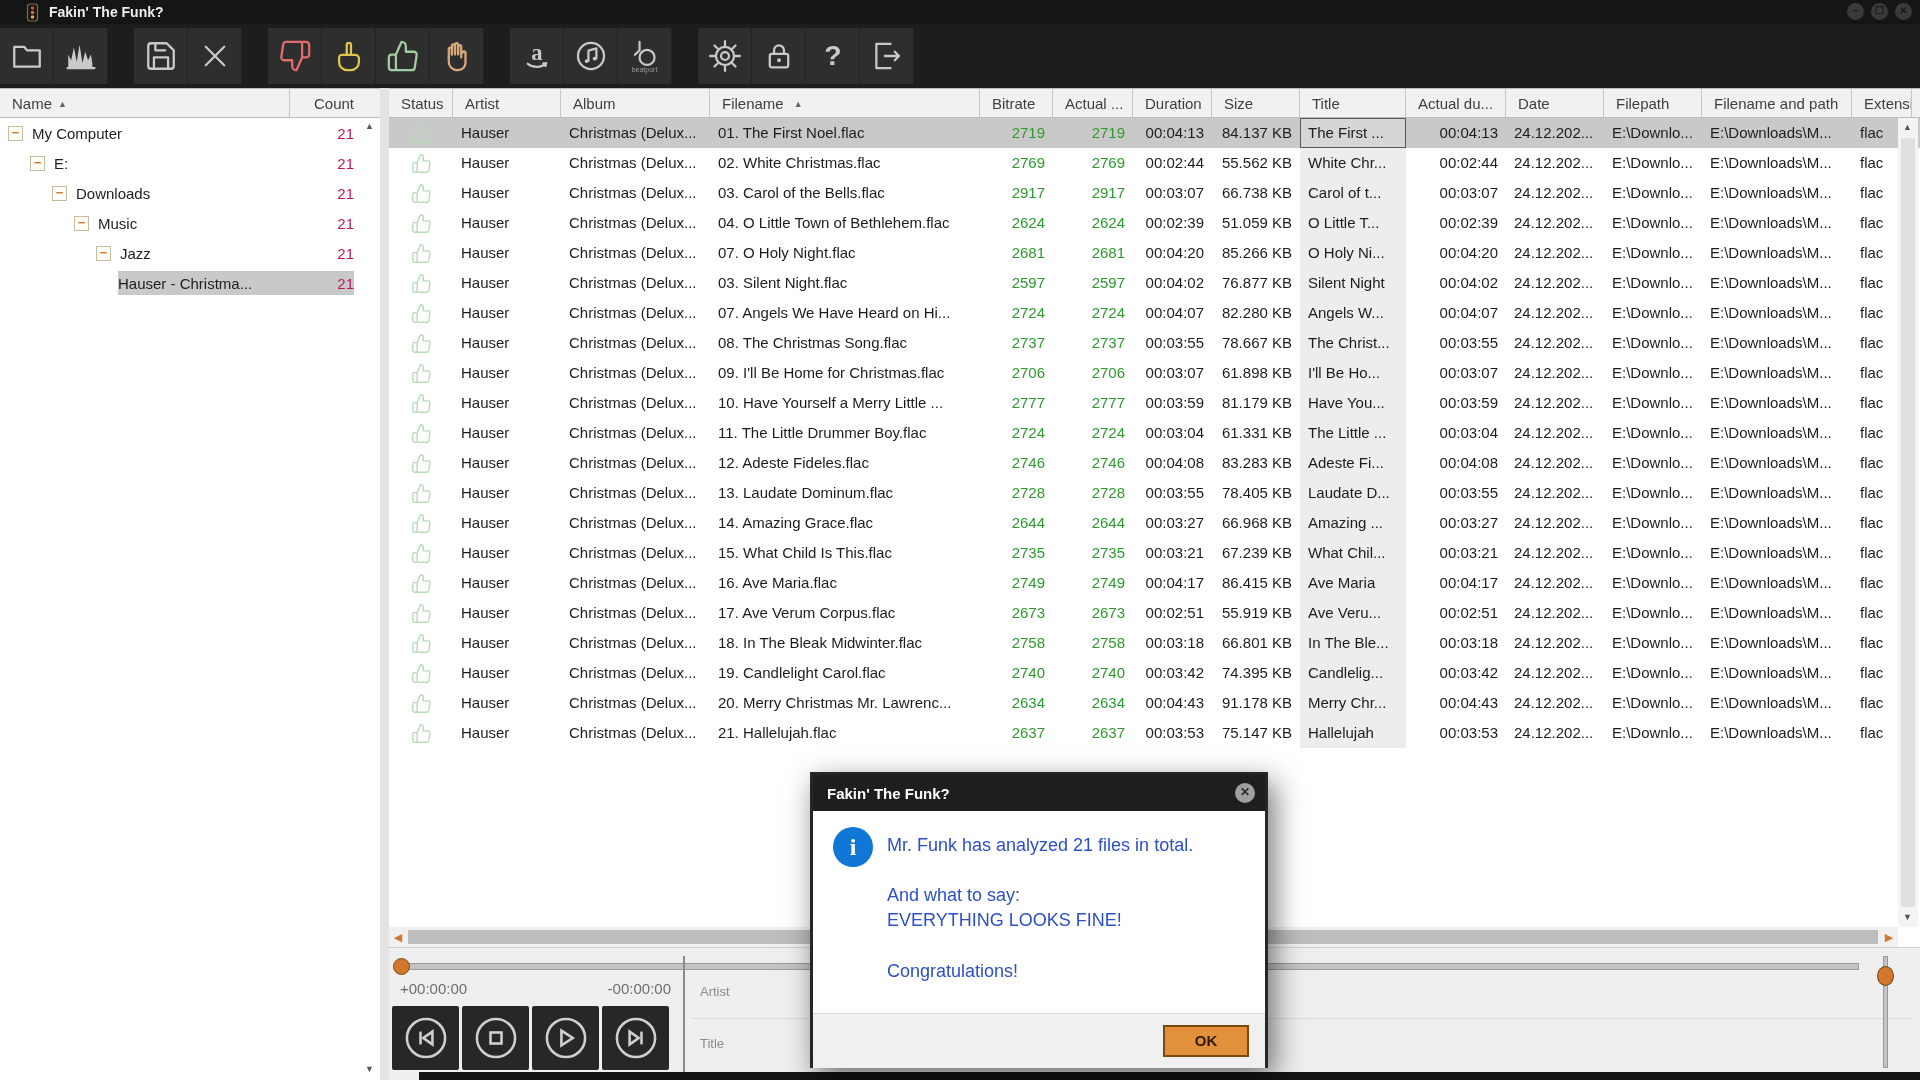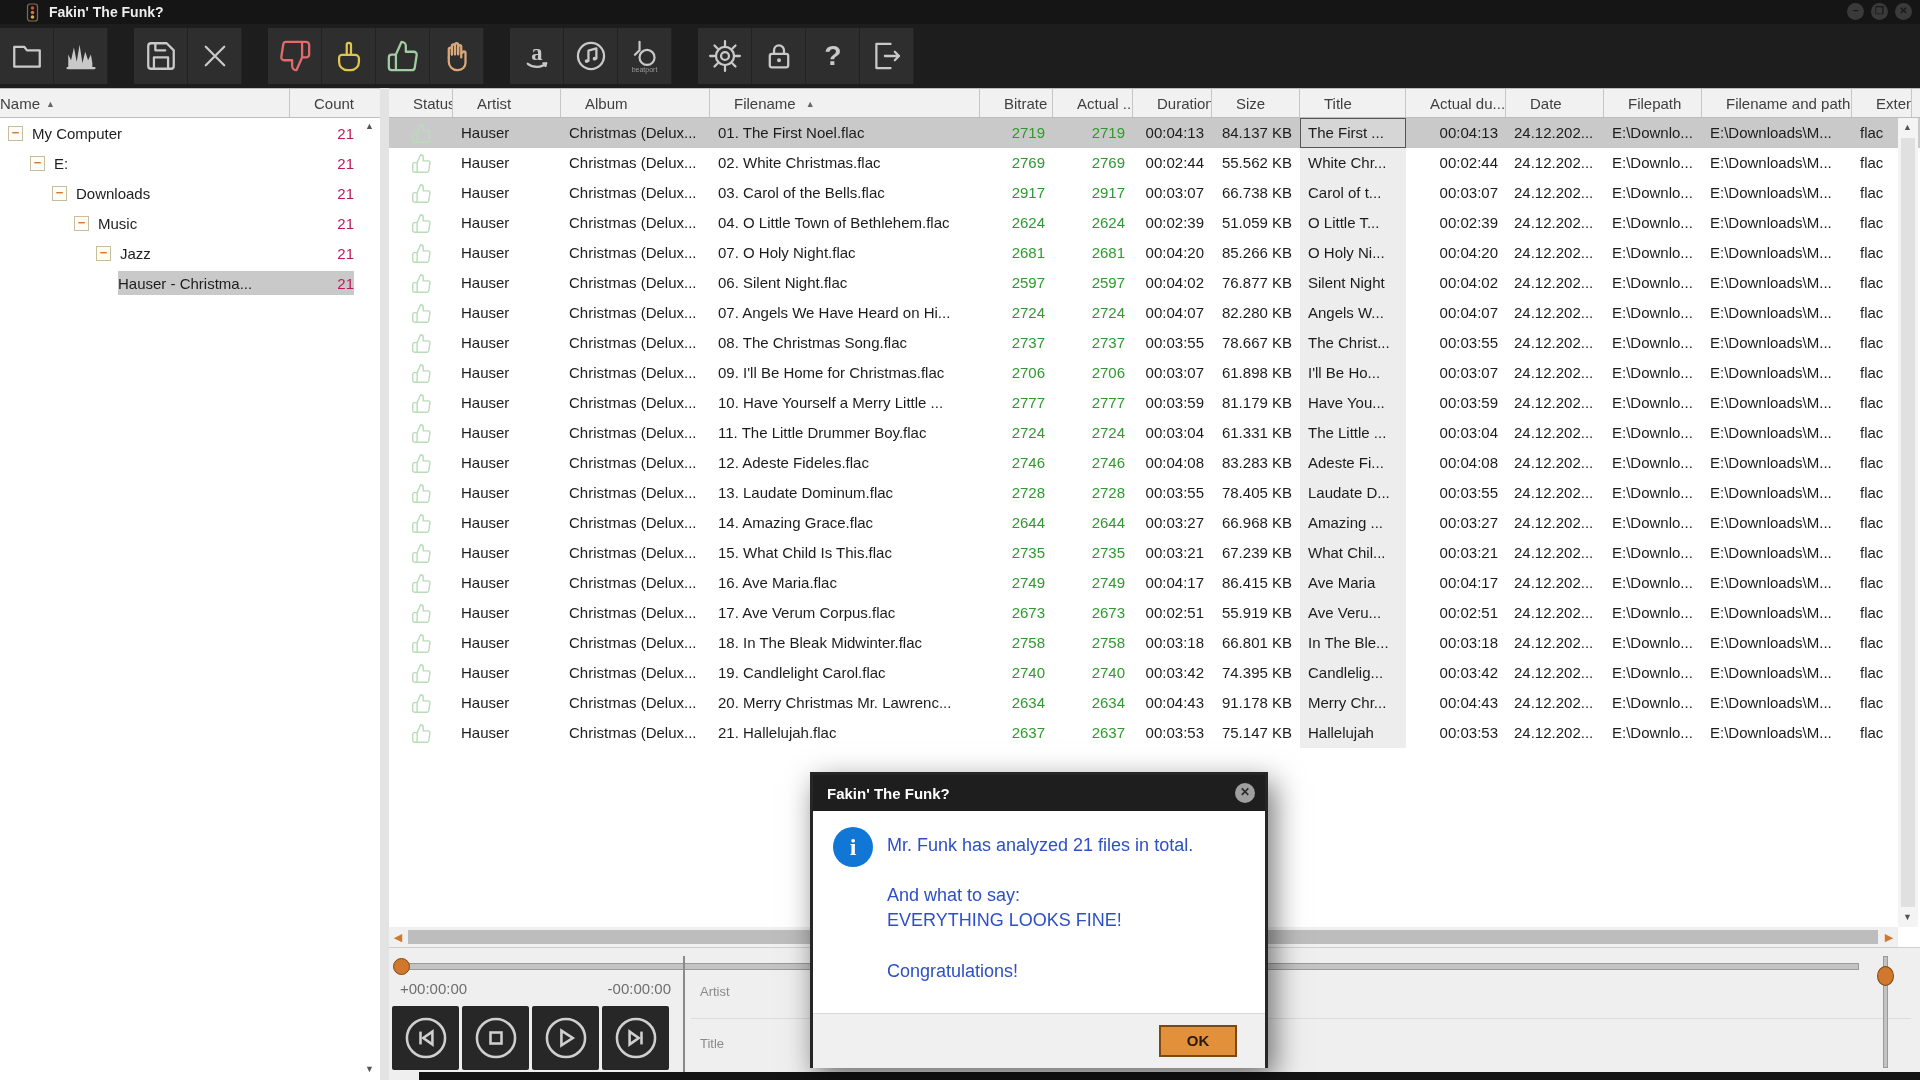--- a/index.html
+++ b/index.html
@@ -23,38 +23,38 @@
   .search-wrap input { width:100%; height:100%; border:1px solid #555; background:#fff; font-family:"Liberation Sans", sans-serif; font-size:15px; padding:0 10px; }
   .search-wrap input::placeholder { font-style:italic; color:#3c3c3c; opacity:1; }
 
   
   .tree-panel { position:absolute; left:0; top:88px; width:380px; height:992px; background:#fff; }
   .splitter { position:absolute; left:380px; top:88px; width:9px; height:992px; background:#e3e3e3; }
   .table-panel { position:absolute; left:389px; top:88px; width:1531px; height:859px; background:#fff; overflow:hidden; }
 
   .hdr { background:#f1f1f1; border-bottom:1px solid #bdbdbd; border-top:1px solid #bdbdbd; color:#3f3f3f; }
   .tree-header { height:30px; display:flex; align-items:center; }
-  .th-name { flex:1; padding-left:0; border-right:1px solid #c6c6c6; height:100%; line-height:29px; }
+  .th-name { flex:1; padding-left:12px; border-right:1px solid #c6c6c6; height:100%; line-height:29px; }
   .th-count { width:90px; text-align:right; padding-right:26px; height:100%; line-height:29px; }
   .sort-arrow { font-size:9px; color:#666; margin-left:6px; vertical-align:2px; }
 
   .titem { height:30px; display:flex; align-items:center; padding-right:26px; }
   .ti-hl { flex:1; display:flex; align-items:center; justify-content:space-between; height:24px; }
   .ti-hl.selected { background:var(--selection-gray,#c9c9c9); }
   .ti-left { display:flex; align-items:center; }
   .toggle { width:15px; height:15px; border:1px solid #c5bd9e; background:#fffdf6; color:var(--accent-orange,#d2772e); font-size:13px; line-height:12px; text-align:center; font-weight:bold; margin-right:9px; }
   .ti-label { color:#1e1e1e; }
   .ti-count { color:#be185d; }
 
   .tree-scroll { position:absolute; right:2px; top:30px; width:17px; height:960px; }
   .scroll-arrow { position:absolute; width:17px; height:17px; font-size:9px; color:#555; text-align:center; line-height:17px; }
 
   
   .table-header { height:30px; display:flex; }
-  .th { height:100%; line-height:29px; padding:0 24px; border-right:1px solid #c6c6c6; overflow:hidden; white-space:nowrap; flex:none; }
+  .th { height:100%; line-height:29px; padding:0 12px; border-right:1px solid #c6c6c6; overflow:hidden; white-space:nowrap; flex:none; }
   .th.right { text-align:left; }
   .trow { height:30px; display:flex; background:#fff; }
   .trow.selected { background:var(--selection-gray,#c9c9c9); }
   .td { height:30px; line-height:30px; padding:0 8px; overflow:hidden; white-space:nowrap; flex:none; color:#1c1c1c; }
   .td.right { text-align:right; }
   .td.green { color:var(--bitrate-green,#2e9a2e); }
   .td.titlecol { background:#ededed; }
   .trow.selected .td.titlecol { background:#d6d6d6; box-shadow:inset 0 0 0 1px #555; }
   .c-status { width:64px; display:flex; align-items:center; justify-content:center; }
   .status-thumb { color:#b9dcb9; display:flex; }
@@ -81,21 +81,21 @@
 
   
   .dialog { position:absolute; left:810px; top:772px; width:458px; height:296px; border:3px solid #262626; background:#fff; box-shadow:6px 10px 28px rgba(0,0,0,.55); z-index:50; }
   .dlg-titlebar { height:36px; background:#1e1e1e; display:flex; align-items:center; position:relative; }
   .dlg-title { color:#fff; font-weight:bold; font-size:15px; margin-left:14px; }
   .dlg-close { position:absolute; right:10px; top:8px; width:20px; height:20px; border-radius:50%; background:#9f9f9f; color:#2b2b2b; text-align:center; line-height:19px; font-size:12px; font-weight:bold; }
   .dlg-body { position:relative; height:202px; background:#fff; }
   .info-circle { position:absolute; left:20px; top:16px; width:40px; height:40px; border-radius:50%; background:var(--info-blue,#1177d6); color:#fff; text-align:center; line-height:40px; font-size:24px; font-weight:bold; font-family:"Liberation Serif", serif; }
   .dlg-line { position:absolute; left:74px; color:var(--dialog-blue,#2d4fc8); font-size:18px; }
   .dlg-footer { height:55px; background:#f0f0f0; border-top:1px solid #d8d8d8; position:relative; }
-  .ok-btn { position:absolute; right:28px; top:11px; width:78px; height:32px; background:var(--ok-orange,#e2913a); border:2px solid #7a4a12; color:#2b1a05; font-weight:bold; font-size:15px; text-align:center; line-height:28px; }
+  .ok-btn { position:absolute; right:16px; top:11px; width:86px; height:32px; background:var(--ok-orange,#e2913a); border:2px solid #7a4a12; color:#2b1a05; font-weight:bold; font-size:15px; text-align:center; line-height:28px; }
 </style>
 </head>
 <body>
 
 <div class="titlebar">
   <span class="app-logo">
     <svg width="13" height="19" viewBox="0 0 13 19">
         <rect x="1.5" y="1" width="10" height="17" rx="2.5" fill="none" stroke="#8a6a4a" stroke-width="1.2"></rect>
         <circle cx="6.5" cy="5" r="1.8" fill="#cf4b3a"></circle>
         <circle cx="6.5" cy="9.5" r="1.8" fill="#d2772e"></circle>
@@ -406,21 +406,21 @@
       <div class="trow">
         <div class="td c-status">
           <span class="status-thumb">
             <svg width="21" height="21" viewBox="0 0 24 24" fill="none" stroke="currentColor" stroke-width="1.6" stroke-linejoin="round">
               <path d="M14 9V5a3 3 0 0 0-3-3l-4 9v11h11.28a2 2 0 0 0 2-1.7l1.38-9a2 2 0 0 0-2-2.3zM7 22H4a2 2 0 0 1-2-2v-7a2 2 0 0 1 2-2h3"></path>
             </svg>
           </span>
         </div>
         <div class="td" style="width:108px">Hauser</div>
         <div class="td" style="width:149px">Christmas (Delux...</div>
-        <div class="td" style="width:270px">06. Silent Night.flac</div>
+        <div class="td" style="width:270px">03. Silent Night.flac</div>
         <div class="td right green" style="width:73px">2597</div>
         <div class="td right green" style="width:80px">2597</div>
         <div class="td right" style="width:79px">00:04:02</div>
         <div class="td right" style="width:88px">76.877 KB</div>
         <div class="td titlecol" style="width:106px">Silent Night</div>
         <div class="td right" style="width:100px">00:04:02</div>
         <div class="td" style="width:98px">24.12.202...</div>
         <div class="td" style="width:98px">E:\Downlo...</div>
         <div class="td" style="width:150px">E:\Downloads\M...</div>
         <div class="td" style="width:60px">flac</div>

